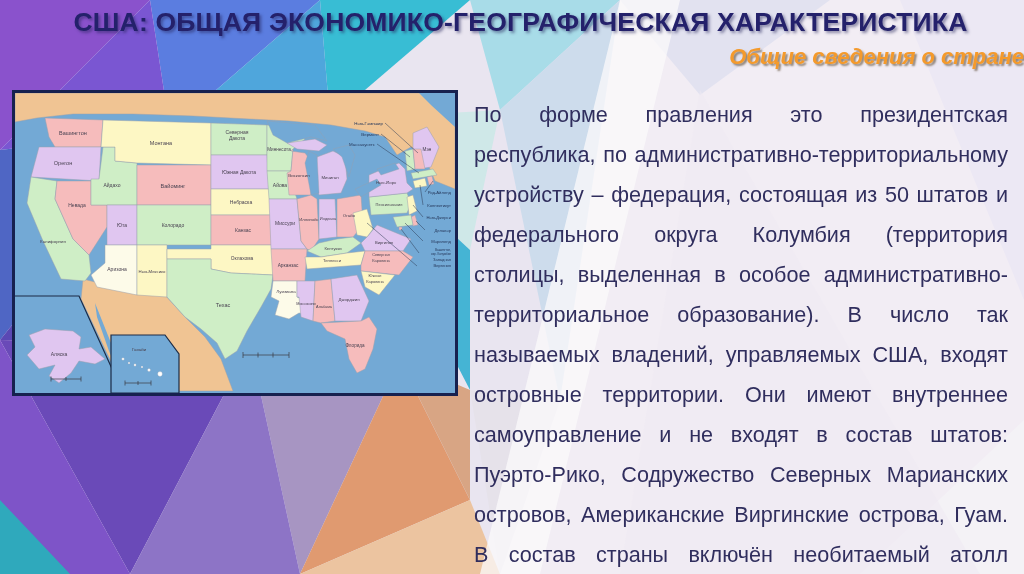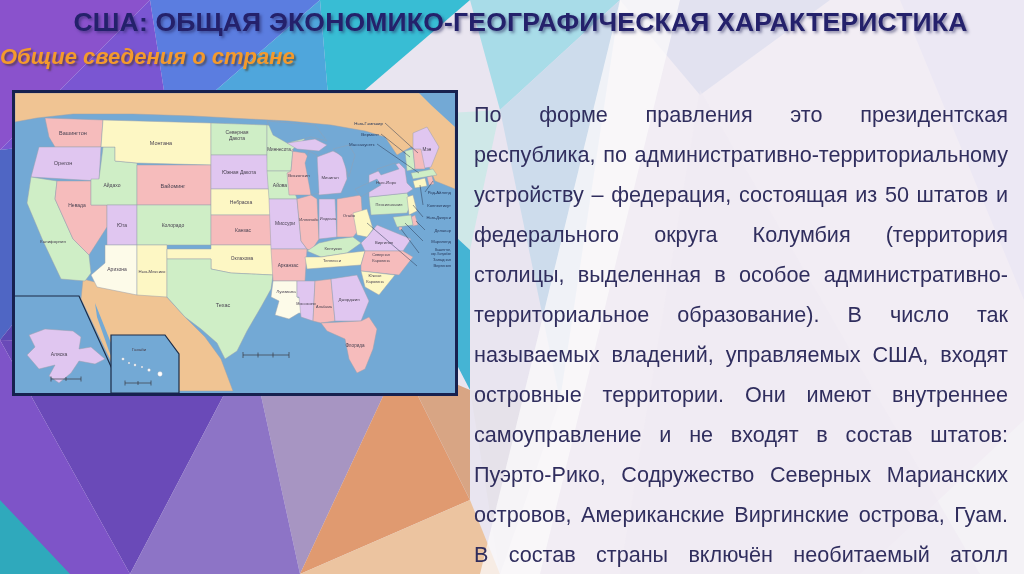--- a/index.html
+++ b/index.html
@@ -7,21 +7,21 @@
     position:relative;width:1024px;height:574px;overflow:hidden;
     font-family:"Liberation Sans",sans-serif;background:#e9e5f0;
   }
   .bg{position:absolute;left:0;top:0;width:1024px;height:574px;}
   .title{
     position:absolute;left:17px;right:0;top:7px;text-align:center;
     font-size:26.5px;font-weight:bold;color:#24216b;letter-spacing:.2px;
     text-shadow:2px 2px 3px rgba(35,35,90,.5);
   }
   .subtitle{
-    position:absolute;left:0;right:0;top:44px;text-align:left;
+    position:absolute;left:0;right:0;top:44px;text-align:right;
     font-size:22px;font-weight:bold;font-style:italic;color:#f49a2c;
     text-shadow:2px 2px 2px rgba(70,50,20,.55);
   }
   .map-frame{
     position:absolute;left:12px;top:90px;width:440px;height:300px;
     border:3px solid #17214f;background:#73a9d5;
   }
   .map-frame svg{display:block;width:440px;height:300px;}
   svg text{font-family:"Liberation Sans",sans-serif;}
   .body-text{

